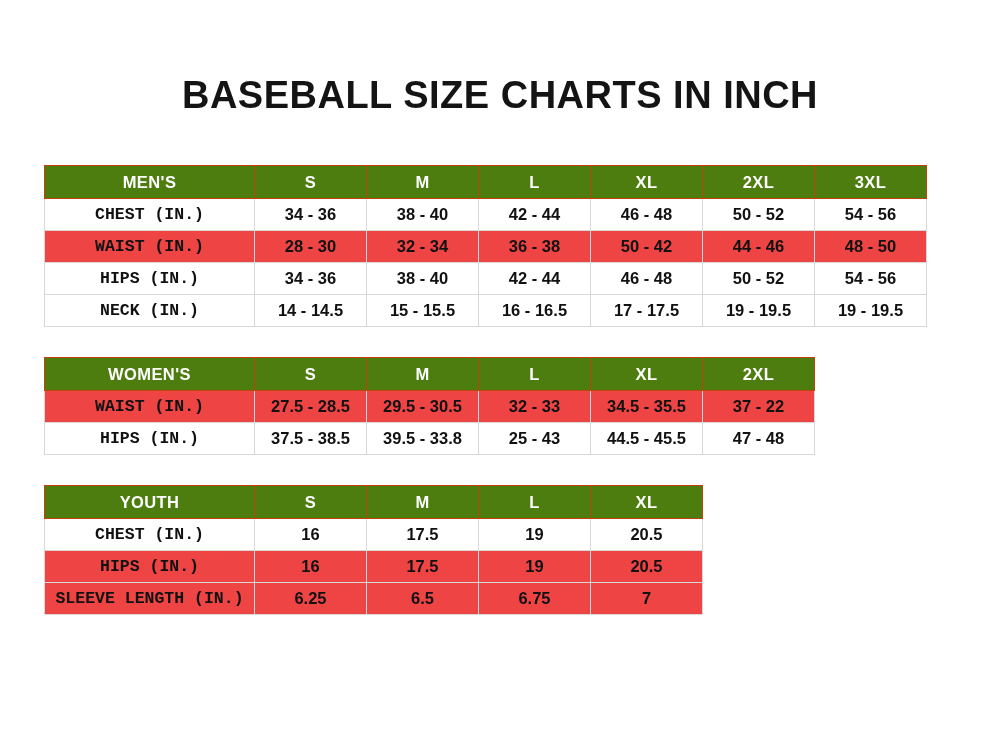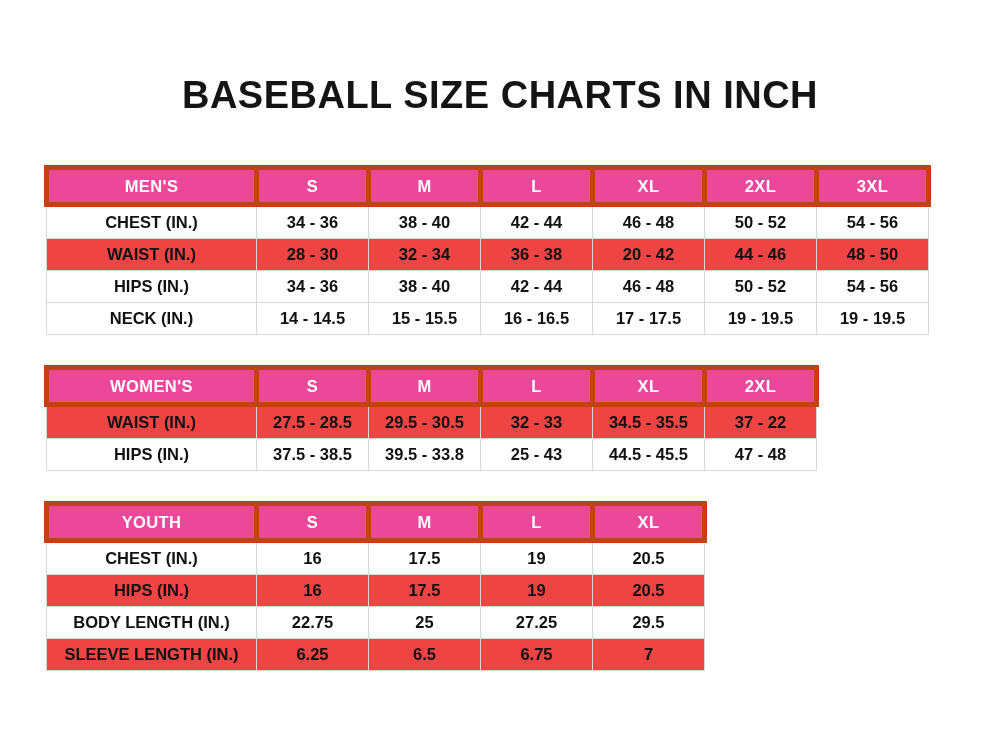--- a/index.html
+++ b/index.html
@@ -42,35 +42,36 @@
     text-align: center;
     font-size: 16.5px;
     font-weight: bold;
     height: 31px;
     padding: 0 4px;
     white-space: nowrap;
     color: #111111;
     background: #ffffff;
   }
   table.size-table thead th {
-    background: #ec4899;
+    background: #4d7c0f;
     color: #ffffff;
-    border: 5px solid #c2410c;
+    border: 1px solid #c2410c;
     height: 32px;
     font-size: 16.5px;
     letter-spacing: 0.4px;
   }
   table.size-table thead th.row-head {
     text-align: center;
   }
   table.size-table tbody tr.alt td {
     background: #ef4444;
   }
   table.size-table tbody td.row-label {
     font-weight: bold;
+    font-family: Liberation Mono, monospace;
   }
   .gap {
     height: 30px;
   }
   
   .col-label { width: 210px; }
   .col-val   { width: 112px; }
 </style>
 </head>
 <body>
@@ -110,21 +111,21 @@
           <td>42 - 44</td>
           <td>46 - 48</td>
           <td>50 - 52</td>
           <td>54 - 56</td>
         </tr>
         <tr class="alt">
           <td class="row-label">WAIST (IN.)</td>
           <td>28 - 30</td>
           <td>32 - 34</td>
           <td>36 - 38</td>
-          <td>20 - 42</td>
+          <td>50 - 42</td>
           <td>44 - 46</td>
           <td>48 - 50</td>
         </tr>
         <tr>
           <td class="row-label">HIPS (IN.)</td>
           <td>34 - 36</td>
           <td>38 - 40</td>
           <td>42 - 44</td>
           <td>46 - 48</td>
           <td>50 - 52</td>
@@ -210,27 +211,20 @@
           <td>19</td>
           <td>20.5</td>
         </tr>
         <tr class="alt">
           <td class="row-label">HIPS (IN.)</td>
           <td>16</td>
           <td>17.5</td>
           <td>19</td>
           <td>20.5</td>
         </tr>
-        <tr>
-          <td class="row-label">BODY LENGTH (IN.)</td>
-          <td>22.75</td>
-          <td>25</td>
-          <td>27.25</td>
-          <td>29.5</td>
-        </tr>
         <tr class="alt">
           <td class="row-label">SLEEVE LENGTH (IN.)</td>
           <td>6.25</td>
           <td>6.5</td>
           <td>6.75</td>
           <td>7</td>
         </tr>
       </tbody>
     </table>
 

